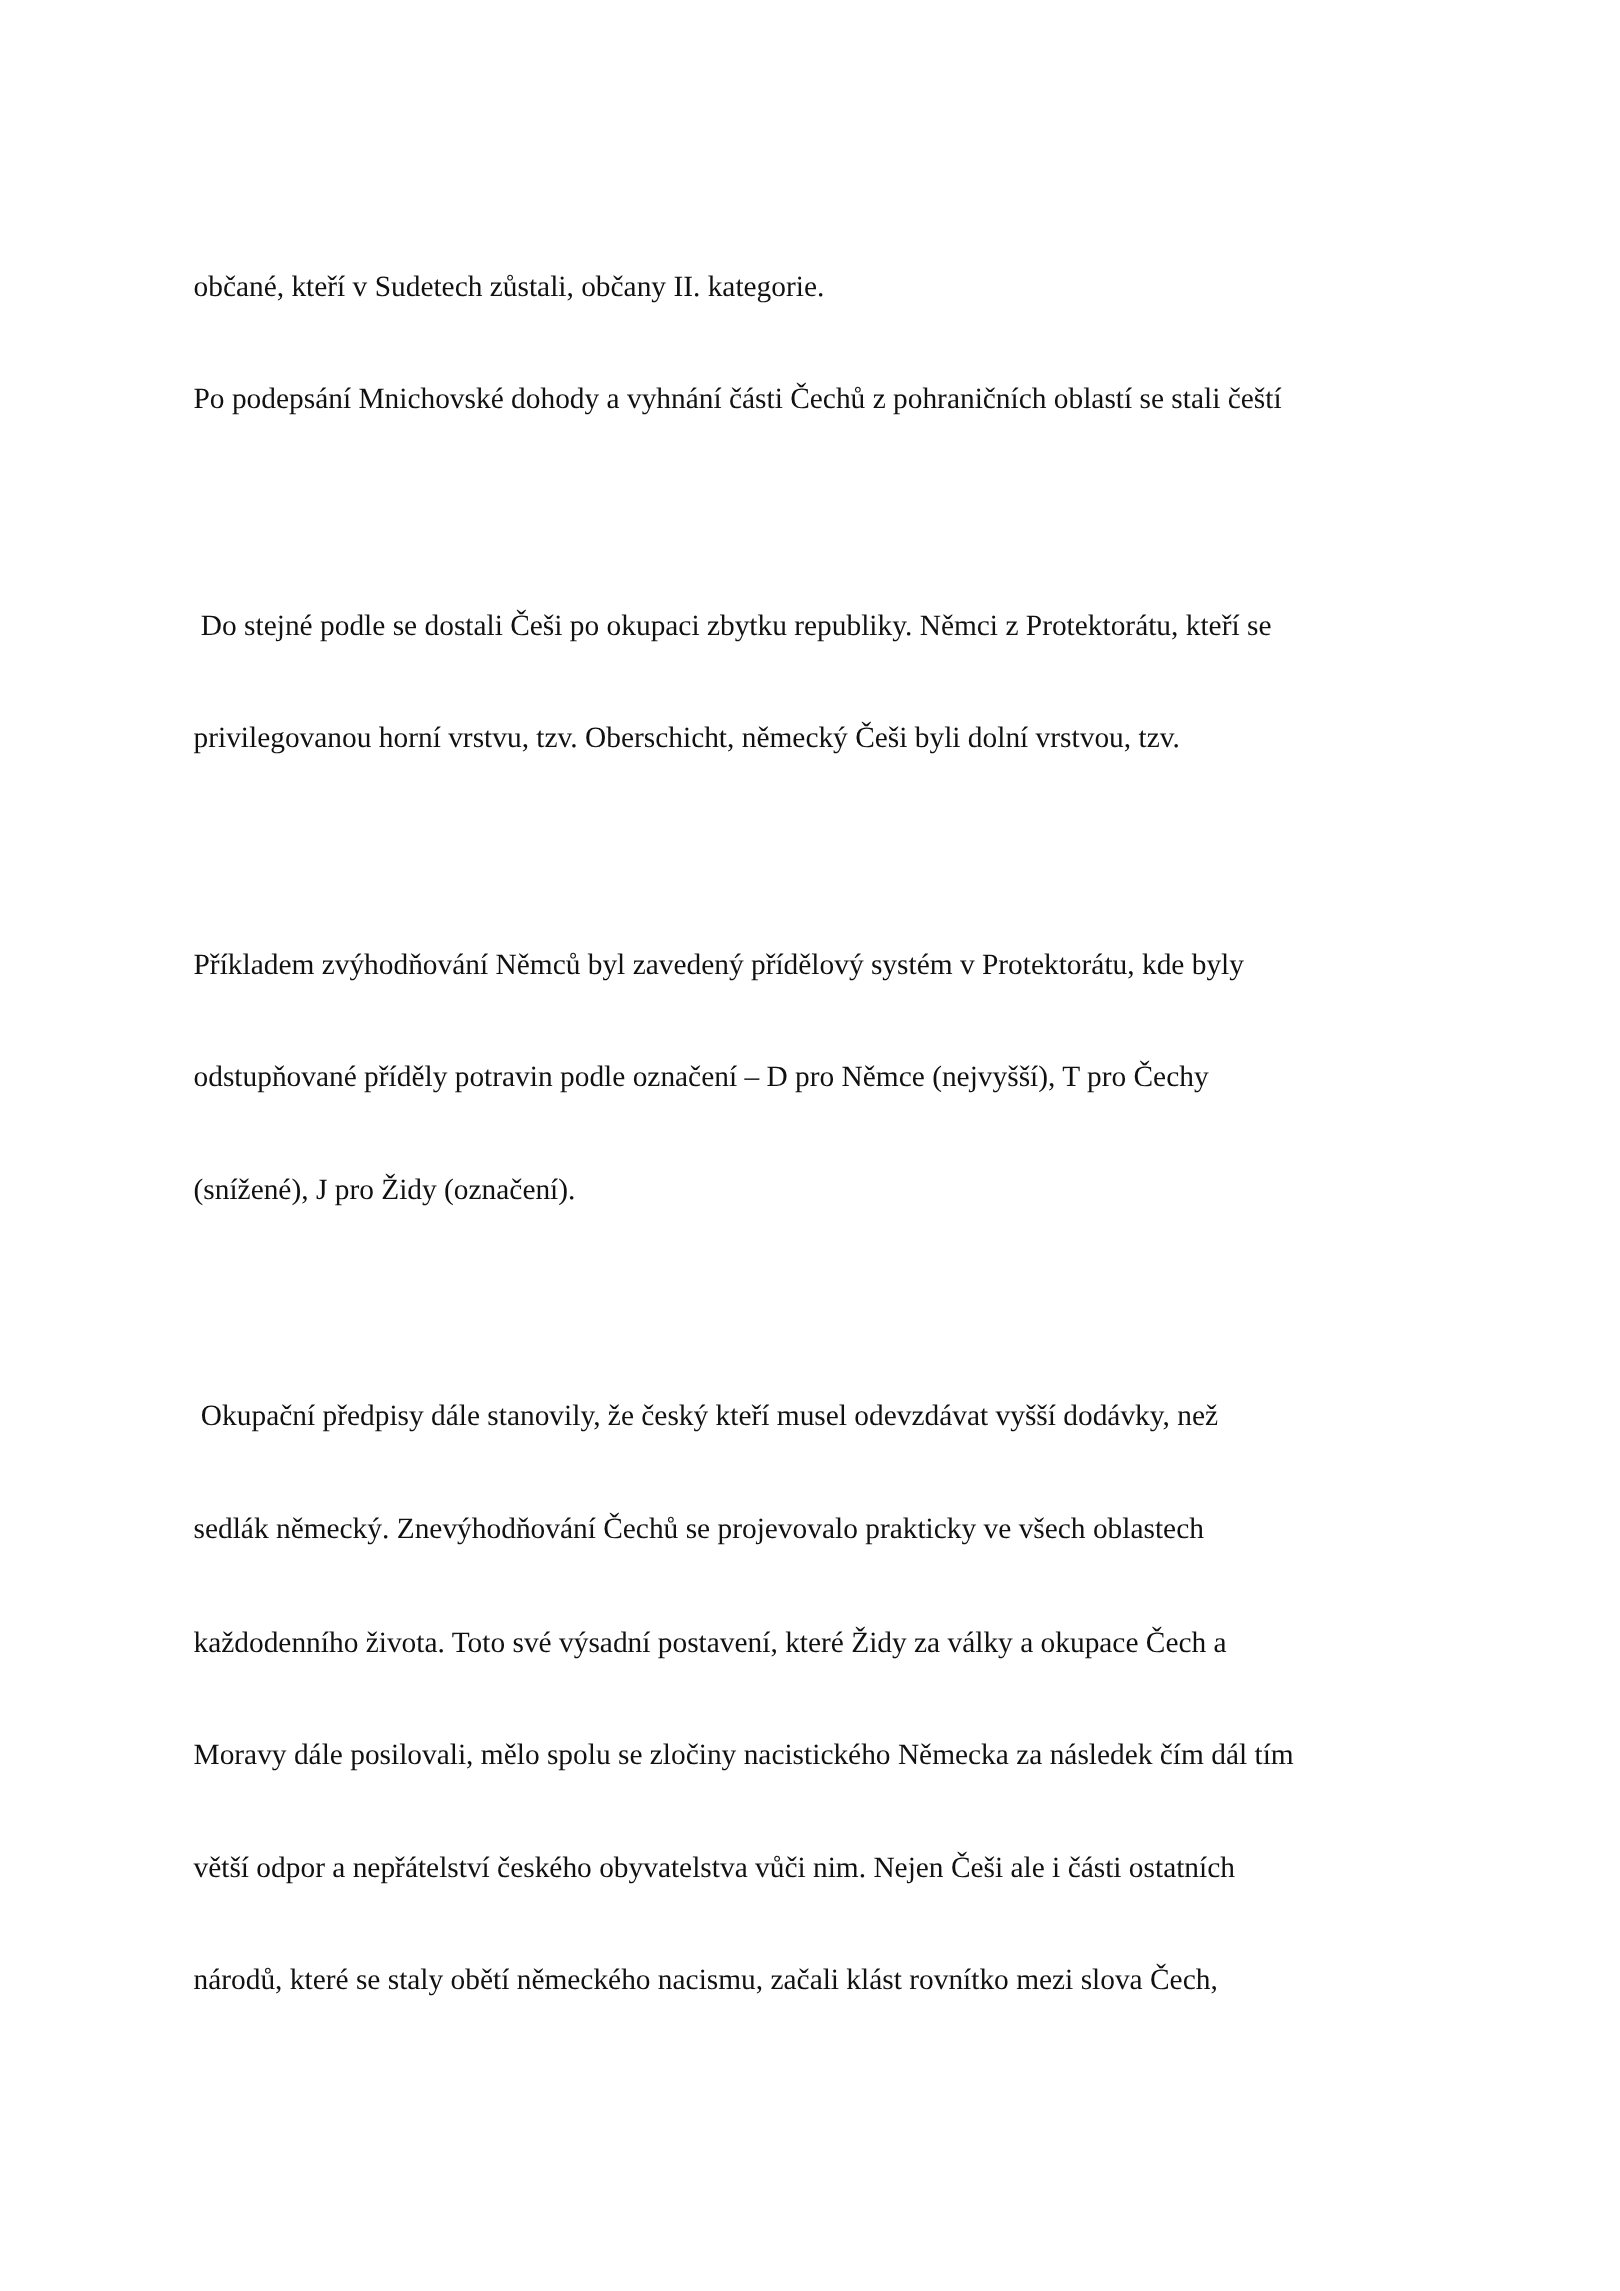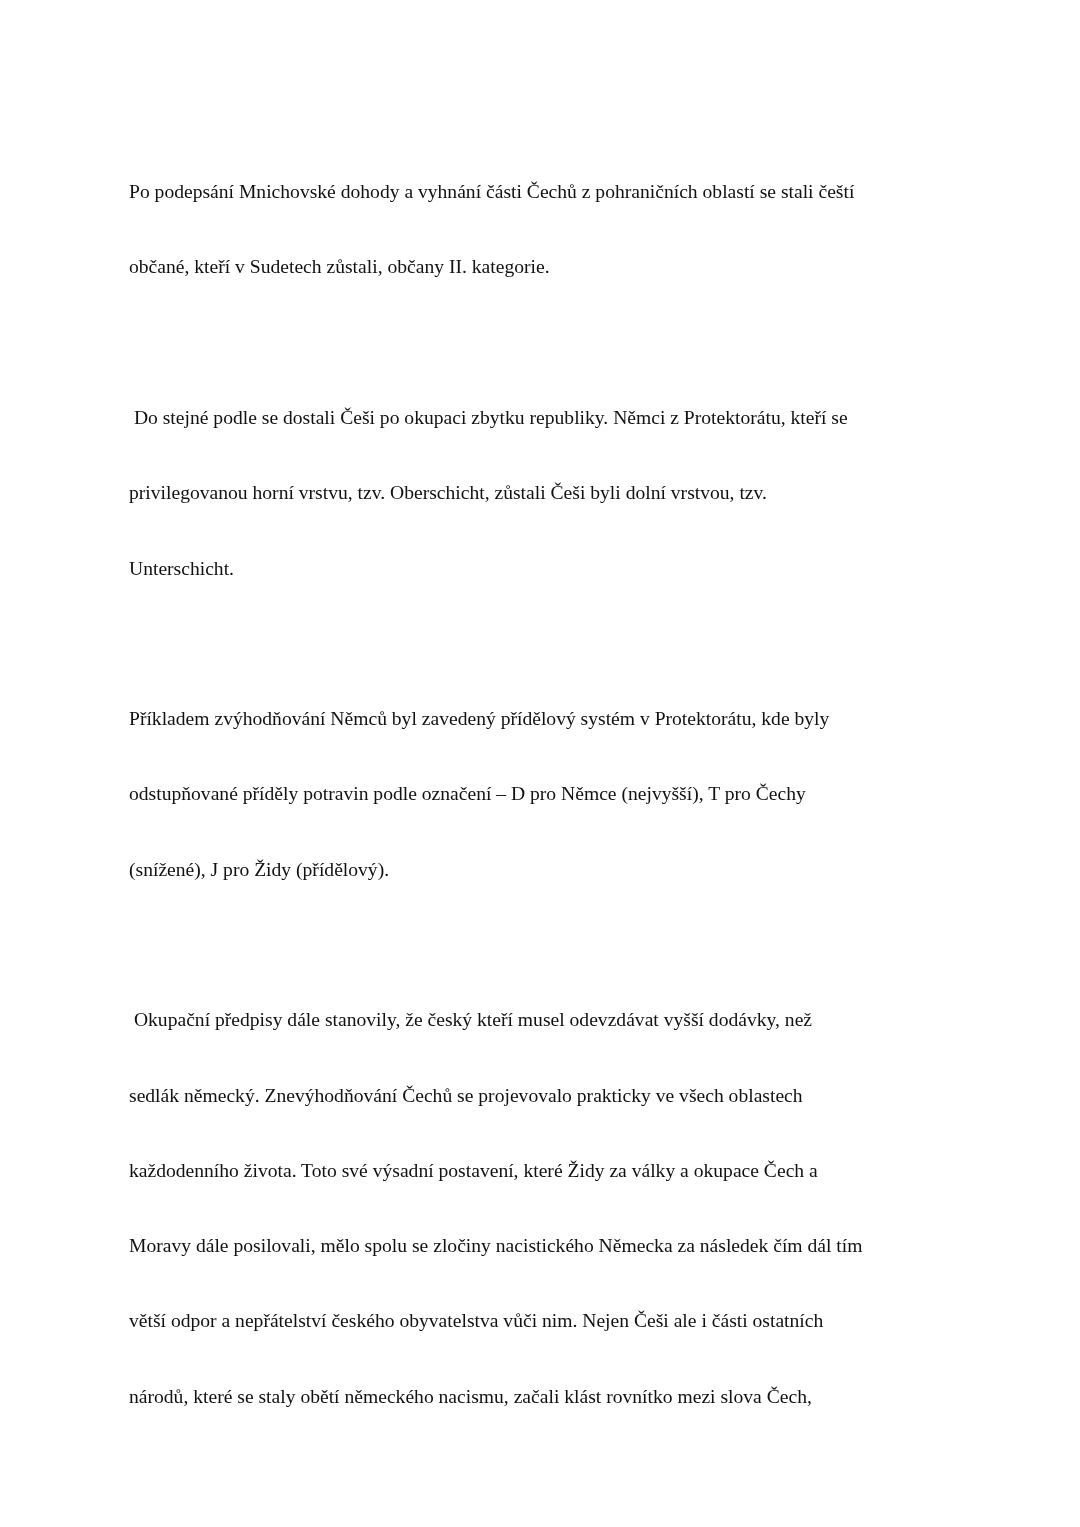--- a/index.html
+++ b/index.html
@@ -31,34 +31,33 @@
       display: block;
       white-space: pre;
     }
   </style>
 </head>
 <body>
 
 <div class="page">
 
   <p class="para">
+    <span class="line">občané, kteří v Sudetech zůstali, občany II. kategorie.</span>
     <span class="line">Po podepsání Mnichovské dohody a vyhnání části Čechů z pohraničních oblastí se stali čeští</span>
-    <span class="line">občané, kteří v Sudetech zůstali, občany II. kategorie.</span>
   </p>
 
   <p class="para">
     <span class="line"> Do stejné podle se dostali Češi po okupaci zbytku republiky. Němci z Protektorátu, kteří se</span>
-    <span class="line">privilegovanou horní vrstvu, tzv. Oberschicht, zůstali Češi byli dolní vrstvou, tzv.</span>
-    <span class="line">Unterschicht.</span>
+    <span class="line">privilegovanou horní vrstvu, tzv. Oberschicht, německý Češi byli dolní vrstvou, tzv.</span>
   </p>
 
   <p class="para">
     <span class="line">Příkladem zvýhodňování Němců byl zavedený přídělový systém v Protektorátu, kde byly</span>
     <span class="line">odstupňované příděly potravin podle označení – D pro Němce (nejvyšší), T pro Čechy</span>
-    <span class="line">(snížené), J pro Židy (přídělový).</span>
+    <span class="line">(snížené), J pro Židy (označení).</span>
   </p>
 
   <p class="para">
     <span class="line"> Okupační předpisy dále stanovily, že český kteří musel odevzdávat vyšší dodávky, než</span>
     <span class="line">sedlák německý. Znevýhodňování Čechů se projevovalo prakticky ve všech oblastech</span>
     <span class="line">každodenního života. Toto své výsadní postavení, které Židy za války a okupace Čech a</span>
     <span class="line">Moravy dále posilovali, mělo spolu se zločiny nacistického Německa za následek čím dál tím</span>
     <span class="line">větší odpor a nepřátelství českého obyvatelstva vůči nim. Nejen Češi ale i části ostatních</span>
     <span class="line">národů, které se staly obětí německého nacismu, začali klást rovnítko mezi slova Čech,</span>
     

